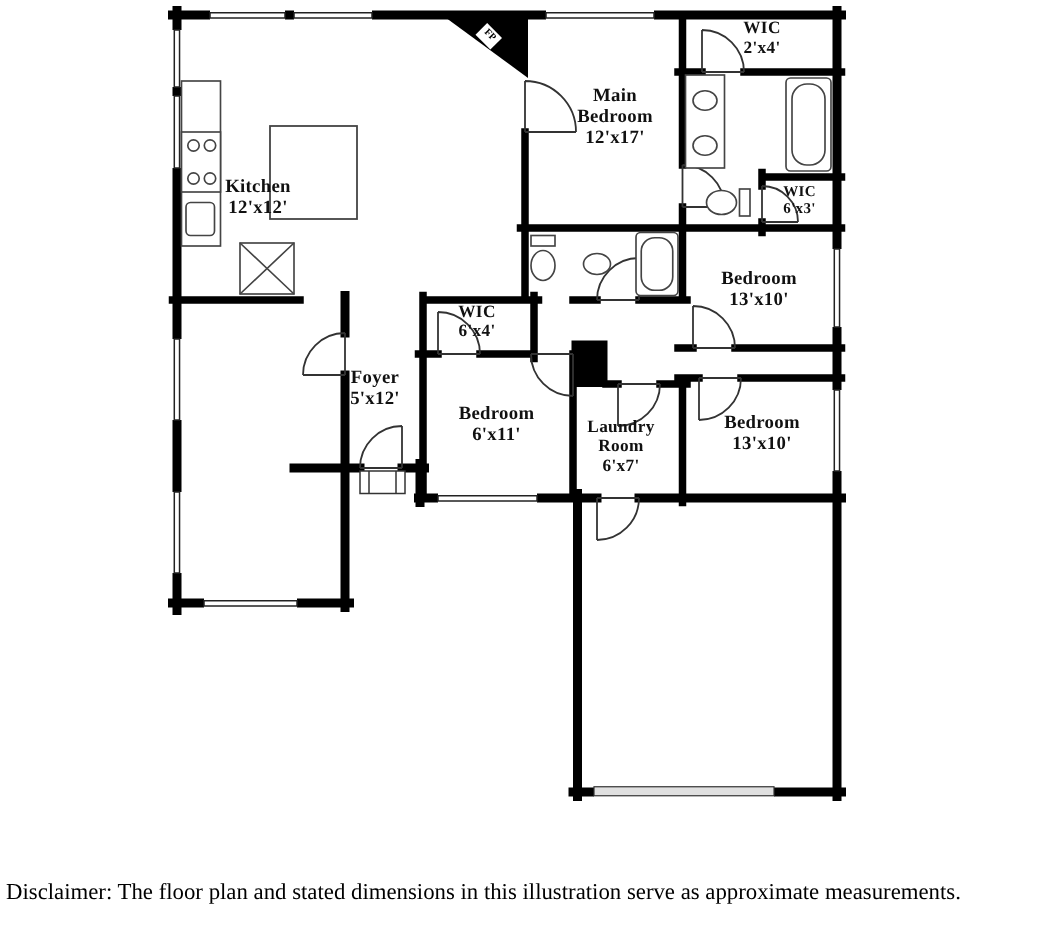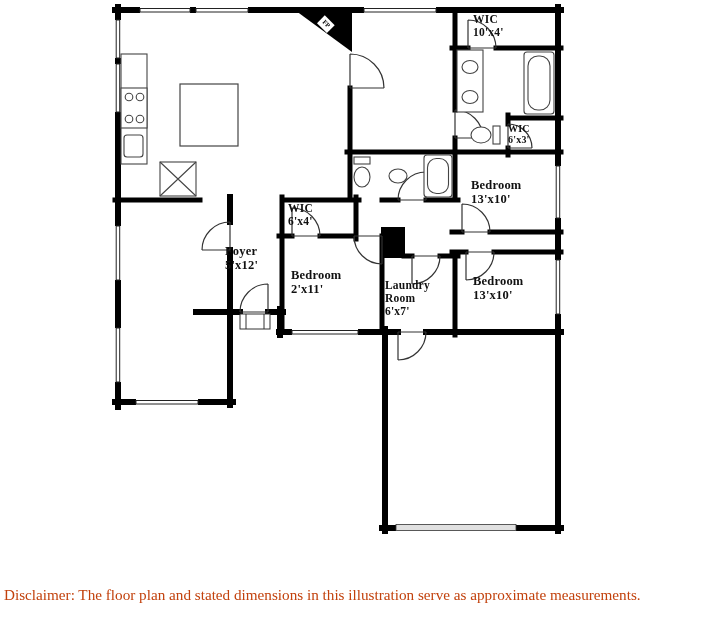--- a/index.html
+++ b/index.html
@@ -1,26 +1,26 @@
 <!DOCTYPE html>
 <html><head>
 <meta charset="utf-8">
 <style>
   html,body{margin:0;padding:0;background:#fff;}
   #stage{position:relative;width:704px;height:631px;background:#ffffff;overflow:hidden;
          font-family:"Liberation Serif", serif;}
   #plan-svg{position:absolute;left:0;top:0;}
-  .room{position:absolute;transform:translate(-50%,-50%);color:#111;
+  .room{position:absolute;transform:translate(-50%,-50%);text-align:center;color:#111;
         font-size:12.5px;font-weight:600;line-height:1.12;letter-spacing:.2px;white-space:normal;}
   .room .rsize{font-weight:600;}
   .room.sm{font-size:10px;}
   .room.md{font-size:11.5px;}
   #fp-chip{position:absolute;left:326px;top:24px;transform:translate(-50%,-50%) rotate(45deg);
            background:#fff;color:#000;font-size:6.5px;font-weight:700;padding:2px 3px;line-height:1;}
-  #footer{position:absolute;left:4px;top:585px;width:698px;color:#c2410c;font-size:15.2px;line-height:1.32;}
+  #footer{position:absolute;left:4px;top:585px;width:698px;color:#000000;font-size:15.2px;line-height:1.32;}
   #footer p{margin:0;}
 </style>
 </head>
 <body>
 
 <div id="stage">
 
   <svg id="plan-svg" width="704" height="631" viewBox="0 0 704 631">
 
     <g>
@@ -141,39 +141,47 @@
       <rect x="524" y="52" width="30" height="62" rx="3"></rect>
       <rect x="528" y="56" width="22" height="54" rx="10"></rect>
     </g>
 
     <g stroke="#333" stroke-width="1" fill="#fff">
       <rect x="240" y="314" width="30" height="15"></rect>
       <path d="M246 314 V329 M264 314 V329"></path>
     </g>
   </svg>
 
+  <div class="room" style="left:172px;top:131px;width:70px">
+    <div class="rname">Kitchen</div>
+    <div class="rsize">12'x12'</div>
+  </div>
+  <div class="room" style="left:410px;top:77px;width:72px">
+    <div class="rname">Main Bedroom</div>
+    <div class="rsize">12'x17'</div>
+  </div>
   <div class="room md" style="left:508px;top:26px;width:70px">
     <div class="rname">WIC</div>
-    <div class="rsize">10'x4'</div>
+    <div class="rsize">2'x4'</div>
   </div>
   <div class="room sm" style="left:533px;top:134px;width:50px">
     <div class="rname">WIC</div>
     <div class="rsize">6'x3'</div>
   </div>
   <div class="room" style="left:506px;top:192px;width:70px">
     <div class="rname">Bedroom</div>
     <div class="rsize">13'x10'</div>
   </div>
   <div class="room md" style="left:318px;top:215px;width:60px">
     <div class="rname">WIC</div>
     <div class="rsize">6'x4'</div>
   </div>
   <div class="room" style="left:331px;top:282px;width:80px">
     <div class="rname">Bedroom</div>
-    <div class="rsize">2'x11'</div>
+    <div class="rsize">6'x11'</div>
   </div>
   <div class="room md" style="left:414px;top:298px;width:58px">
     <div class="rname">Laundry Room</div>
     <div class="rsize">6'x7'</div>
   </div>
   <div class="room" style="left:508px;top:288px;width:70px">
     <div class="rname">Bedroom</div>
     <div class="rsize">13'x10'</div>
   </div>
   <div class="room" style="left:250px;top:258px;width:50px">

